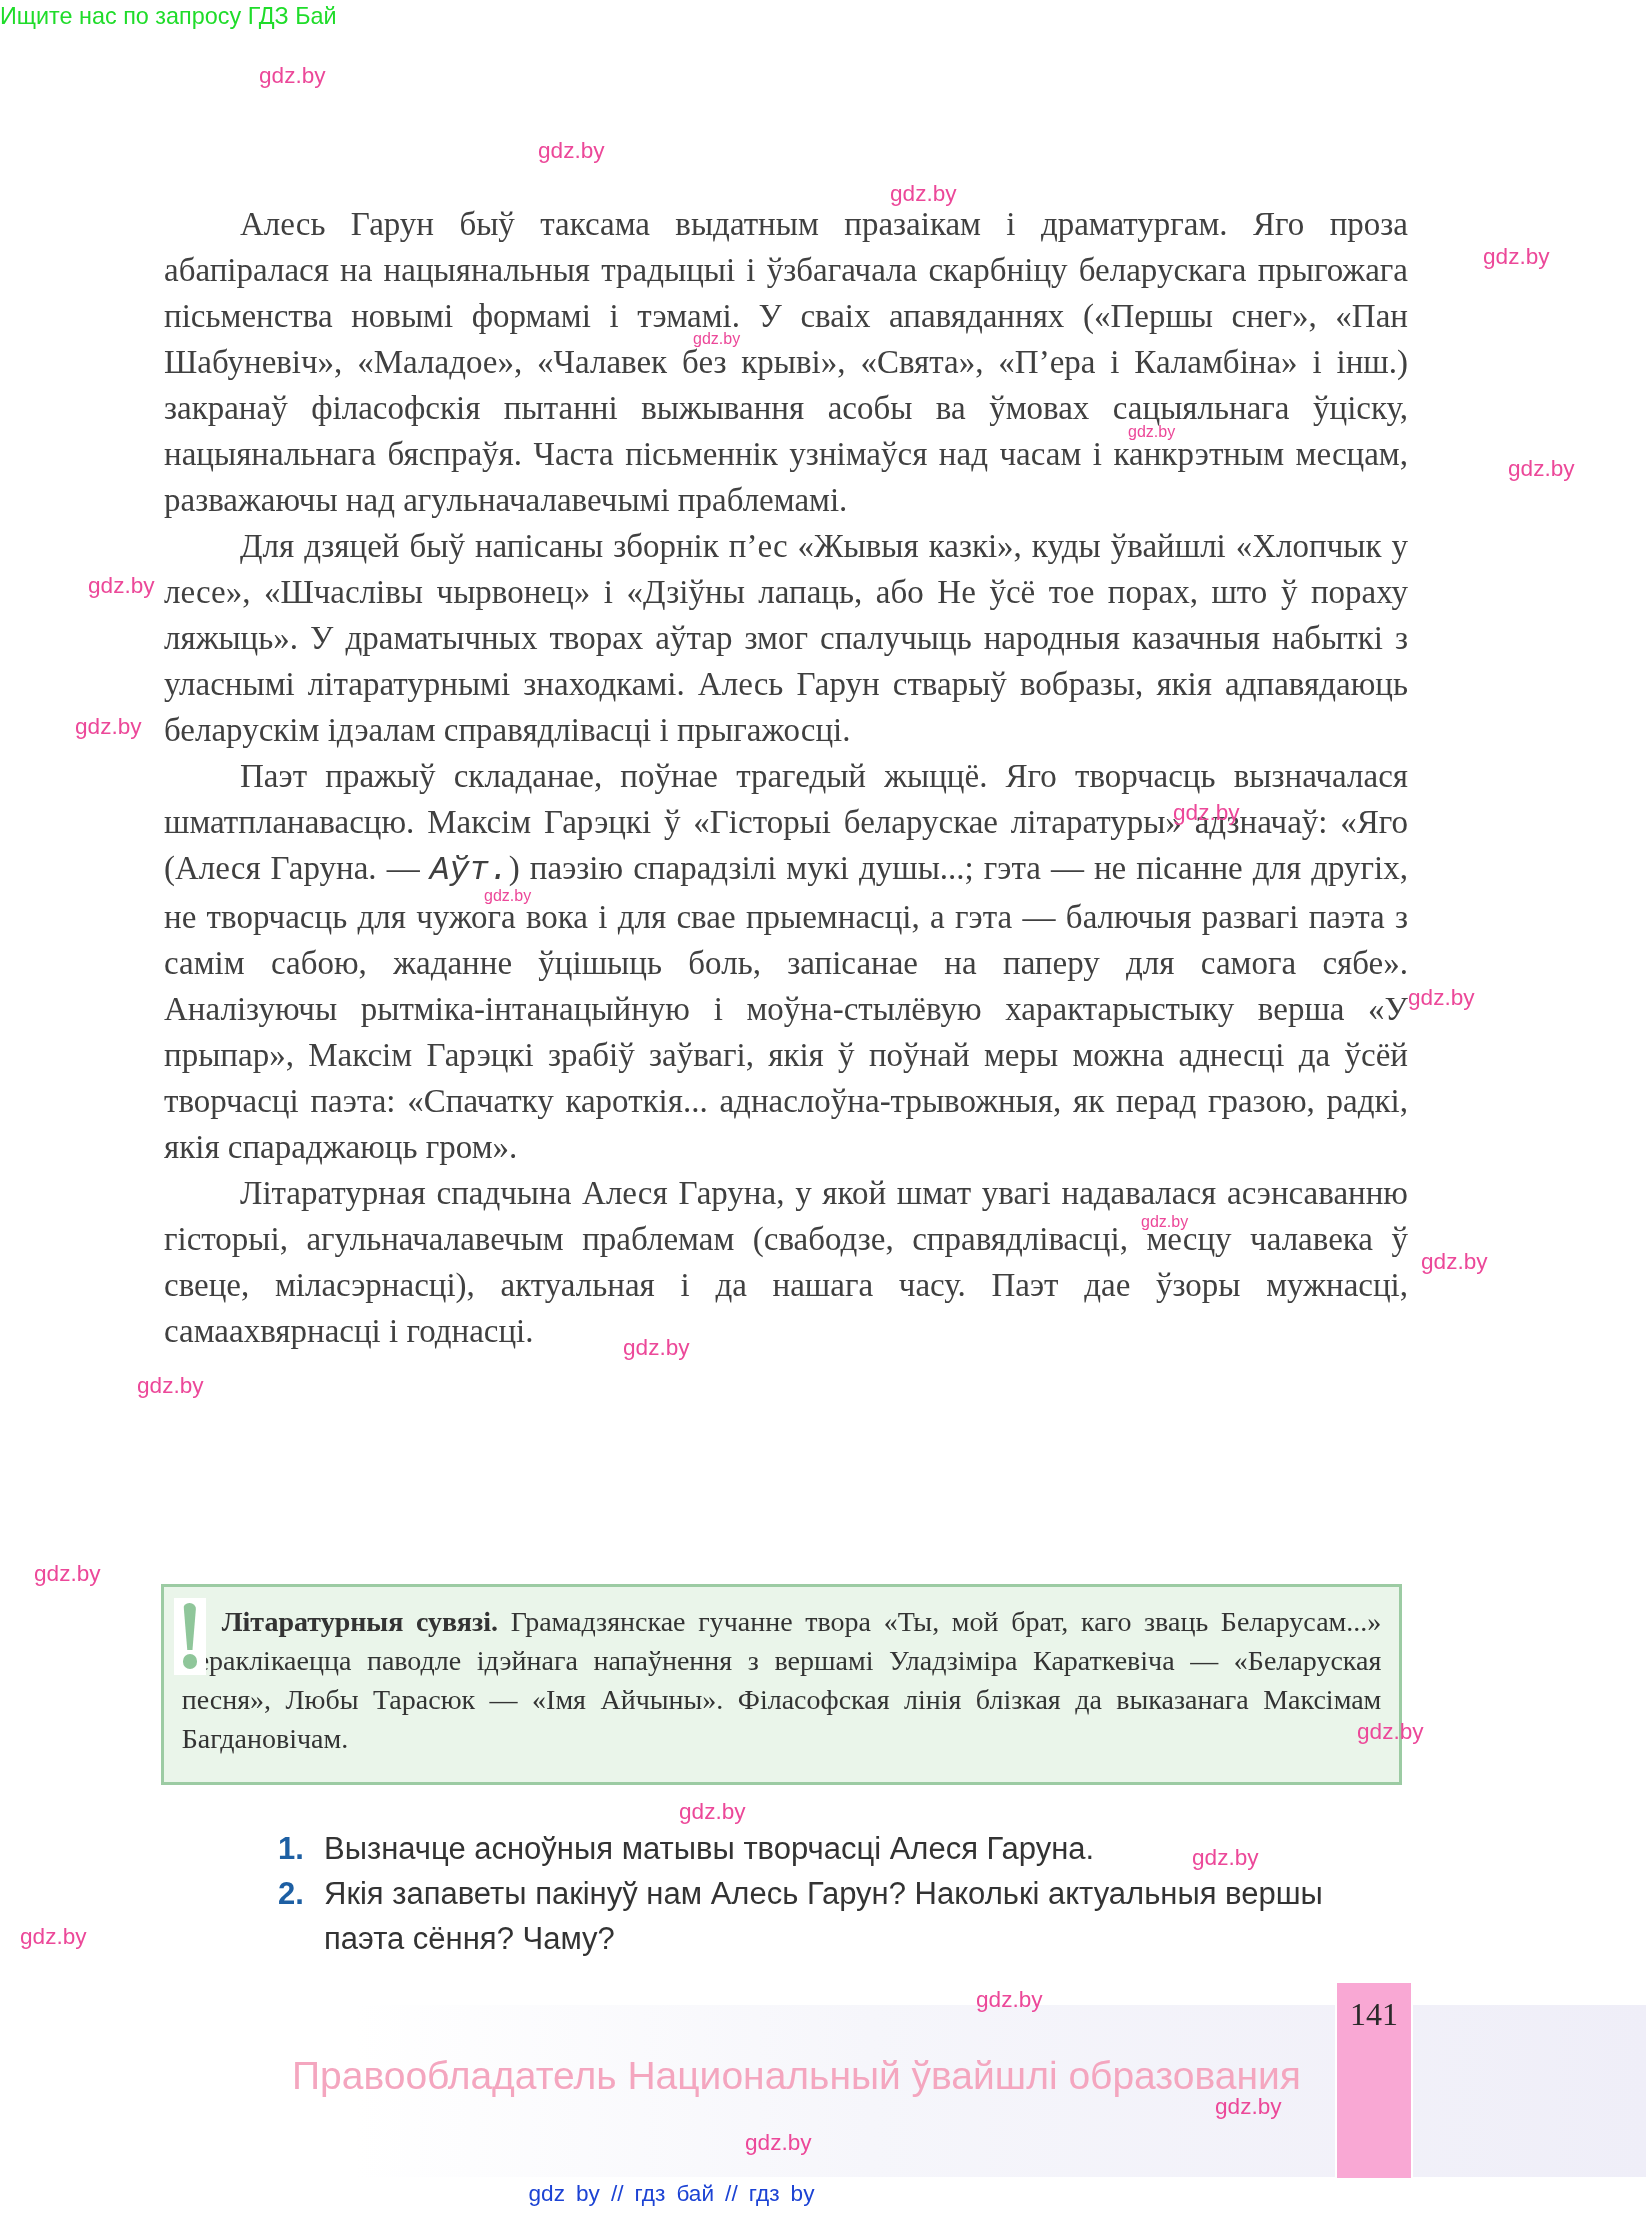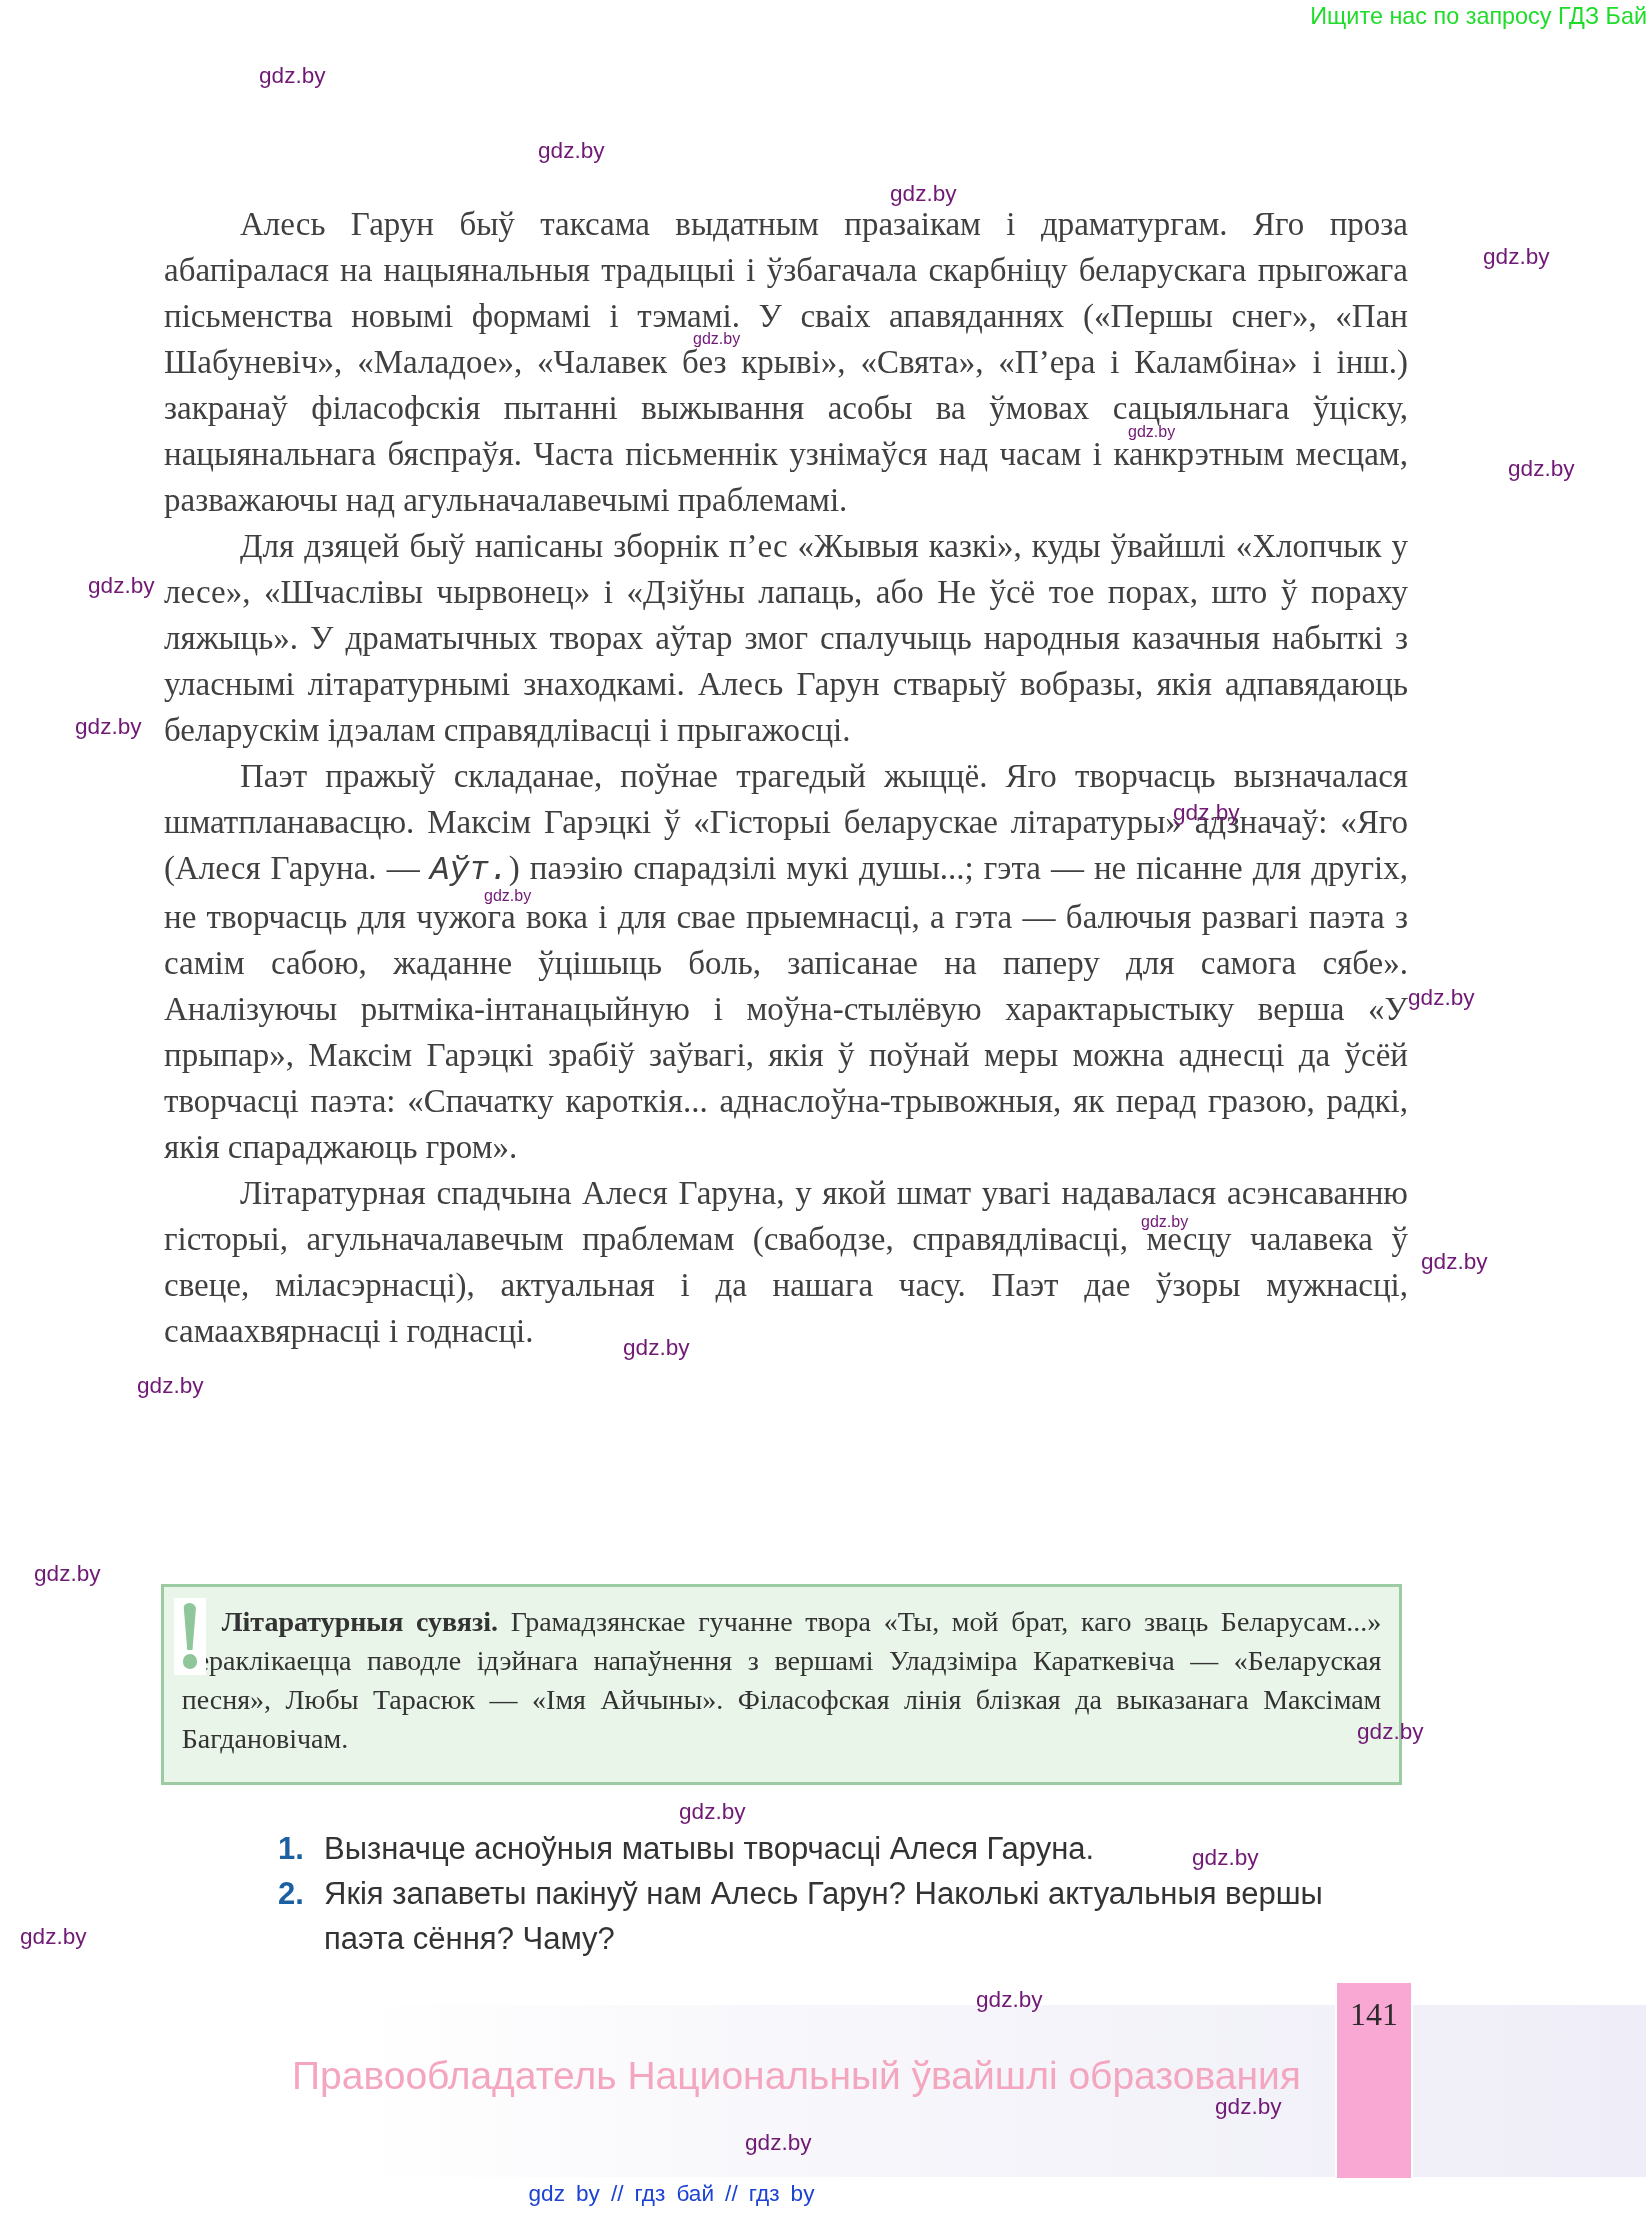--- a/index.html
+++ b/index.html
@@ -2,21 +2,21 @@
 <html style="font-size:13px"><head>
 <meta charset="utf-8">
 <style>
   html, body { margin: 0; padding: 0; }
   body {
     width: 1647px; height: 2216px; position: relative; overflow: hidden;
     background: #ffffff;
     font-family: "DejaVu Serif", "Liberation Serif", serif;
   }
   .top-banner {
-    position: absolute; left: 0; width: 1647px; top: 3.2px; text-align: right;
+    position: absolute; left: 0; width: 1647px; top: 3.2px; text-align: left;
     font-family: "Liberation Sans", sans-serif; font-size: 23.4px; color: #1fdc2a;
   }
   .body-text {
     position: absolute; left: 164px; top: 201px; width: 1244px;
     font-family: "Liberation Serif", "DejaVu Serif", serif;
     font-size: 33px; line-height: 46px; color: #404040;
     text-align: justify;
   }
   .body-text p { margin: 0; text-indent: 76px; }
   .body-text i { font-style: italic; font-family: Liberation Mono, monospace; }
@@ -70,21 +70,21 @@
     font-family: "Liberation Sans", sans-serif; font-size: 39px; color: #f4a6bf;
     white-space: nowrap;
   }
   .footer-links {
     position: absolute; left: 0; width: 1343px; top: 2181px; text-align: center;
     font-family: "Liberation Sans", sans-serif; font-size: 22.6px; color: #1c43d4;
     word-spacing: 4.8px;
   }
   .wm {
     position: absolute; font-family: "Liberation Sans", sans-serif;
-    font-size: 22.6px; color: #701a75; white-space: nowrap;
+    font-size: 22.6px; color: #ec4899; white-space: nowrap;
   }
   .wm.small { font-size: 16px; }
 </style>
 </head>
 <body>
 
 <div class="top-banner">Ищите нас по запросу ГДЗ Бай</div>
 
 <div class="body-text">
   <p>Алесь Гарун быў таксама выдатным празаікам і драматургам. Яго проза абапіралася на нацыянальныя традыцыі і ўзбагачала скарбніцу беларускага прыгожага пісьменства новымі формамі і тэмамі. У сваіх апавяданнях («Першы снег», «Пан Шабуневіч», «Маладое», «Чалавек без крыві», «Свята», «П’ера і Каламбіна» і інш.) закранаў філасофскія пытанні выжывання асобы ва ўмовах сацыяльнага ўціску, нацыянальнага бяспраўя. Часта пісьменнік узнімаўся над часам і канкрэтным месцам, разважаючы над агульначалавечымі праблемамі.</p>

